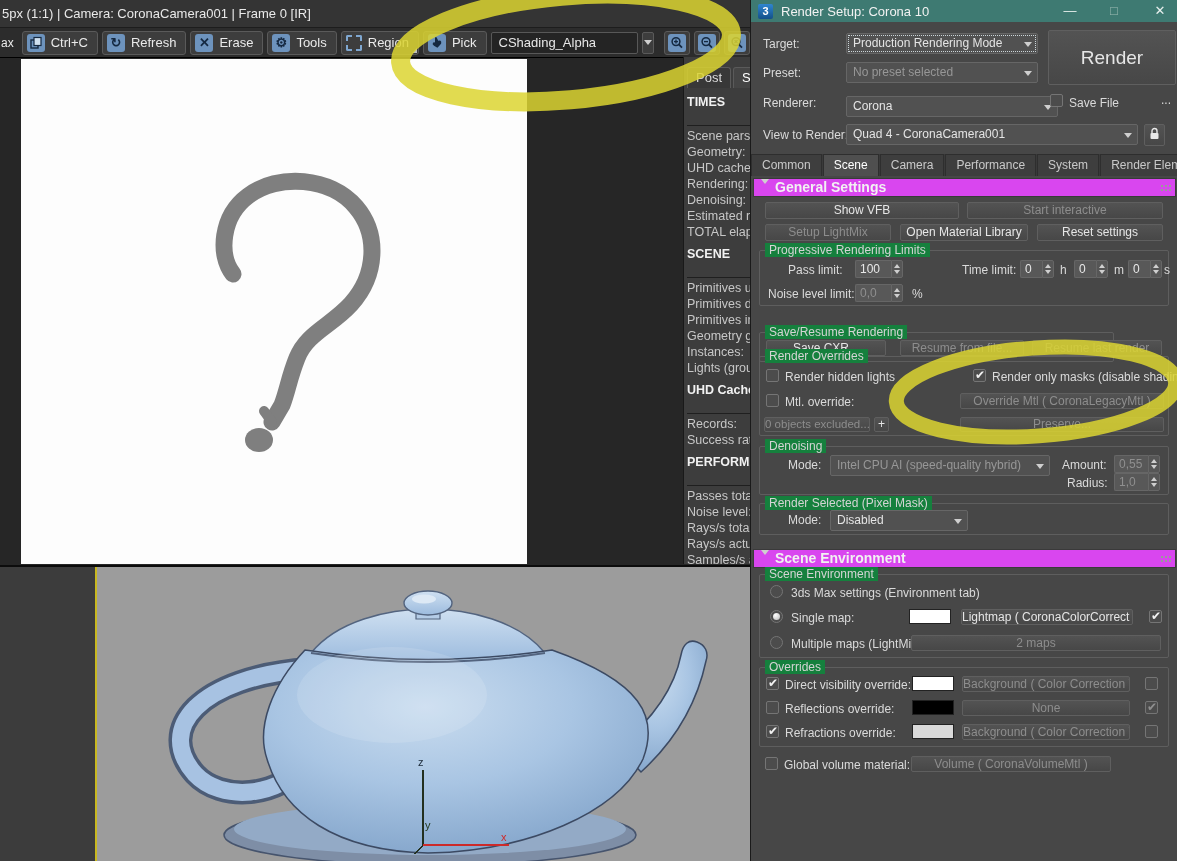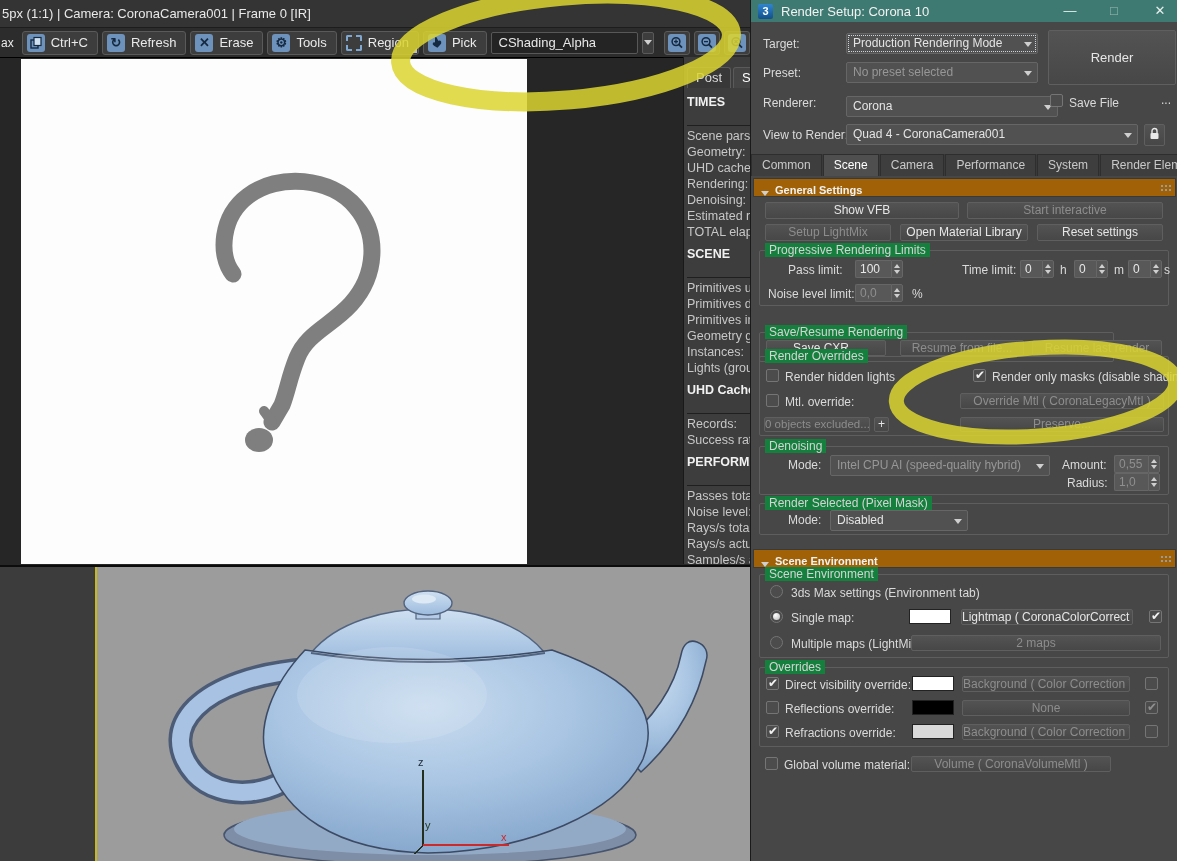--- a/index.html
+++ b/index.html
@@ -82,22 +82,22 @@
   .spin.dis .val { color:#8f8f8f; }
   .spin .ar { width:12px; background:#565656; border:1px solid #666; border-radius:0 2px 2px 0;
               display:flex; flex-direction:column; align-items:center; justify-content:center; gap:2px; }
   .spin .ar i { width:0; height:0; border-left:3px solid transparent; border-right:3px solid transparent; }
   .spin .ar i.up { border-bottom:4px solid #cfcfcf; }
   .spin .ar i.dn { border-top:4px solid #cfcfcf; }
   .tabs { position:absolute; left:0; top:154px; width:427px; height:22px; display:flex; background:#3a3a3a; }
   .tab { flex:0 0 auto; text-align:right; line-height:21px; color:#c9c9c9; background:#3e3e3e;
          border:1px solid #2e2e2e; border-bottom:none; margin-right:1px; padding:0 10px; }
   .tab.active { background:#4f4f4f; color:#ffffff; }
-  .roll { position:absolute; left:2px; width:423px; height:19px; background:#a16207; border:1px solid #3a3a3a;
-          display:flex; align-items:flex-end; font-weight:bold; color:#f2f2f2; font-size:11px; }
+  .roll { position:absolute; left:2px; width:423px; height:19px; background:#d946ef; border:1px solid #3a3a3a;
+          display:flex; align-items:flex-start; font-weight:bold; color:#f2f2f2; font-size:14px; }
   .roll .tri { width:0; height:0; border-left:4px solid transparent; border-right:4px solid transparent;
                border-top:5px solid #cfcfcf; margin:0 6px 0 7px; }
   .grip { position:absolute; right:4px; top:5px; width:11px; height:9px;
           background:radial-gradient(circle, #9a9a9a 1px, transparent 1.3px); background-size:4px 4px; }
   .swatch { position:absolute; height:15px; border:1px solid #222; }
 
   
   .marker { position:absolute; pointer-events:none; z-index:50; }
 </style>
 </head>
@@ -285,21 +285,21 @@
       <span>Render Setup: Corona 10</span>
       <span class="win-btn" style="left:304px">—</span>
       <span class="win-btn" style="left:348px; color:#9dbcb4">□</span>
       <span class="win-btn" style="left:394px">✕</span>
     </div>
 
     <span class="lbl" style="left:12px; top:37px">Target:</span>
     <div class="combo focus" style="left:95px; top:33px; width:192px">
       <span>Production Rendering Mode</span>
     </div>
-    <div class="btn" style="left:297px; top:30px; width:128px; height:55px; line-height:53px; font-size:13px">Render</div>
+    <div class="btn" style="left:297px; top:30px; width:128px; height:55px; line-height:53px; font-size:19px">Render</div>
 
     <span class="lbl" style="left:12px; top:66px">Preset:</span>
     <div class="combo dis" style="left:95px; top:62px; width:192px">
       <span>No preset selected</span>
     </div>
 
     <span class="lbl" style="left:12px; top:96px">Renderer:</span>
     <div class="combo" style="left:95px; top:96px; width:212px">
       <span>Corona</span>
     </div>

